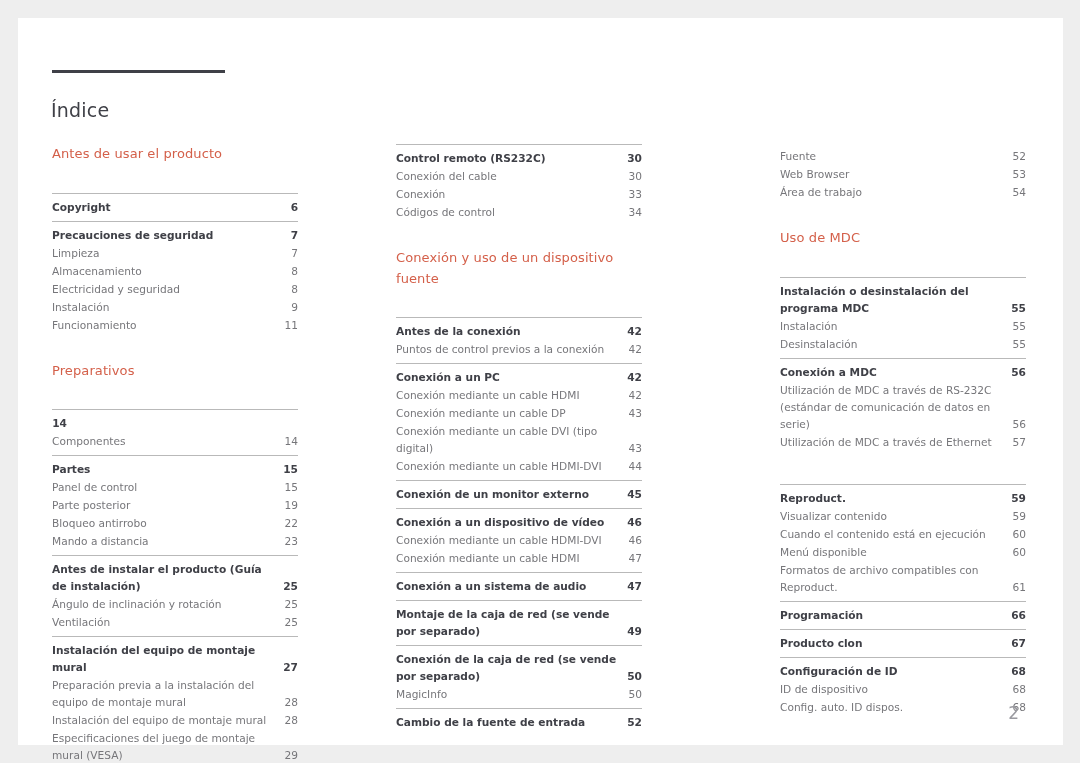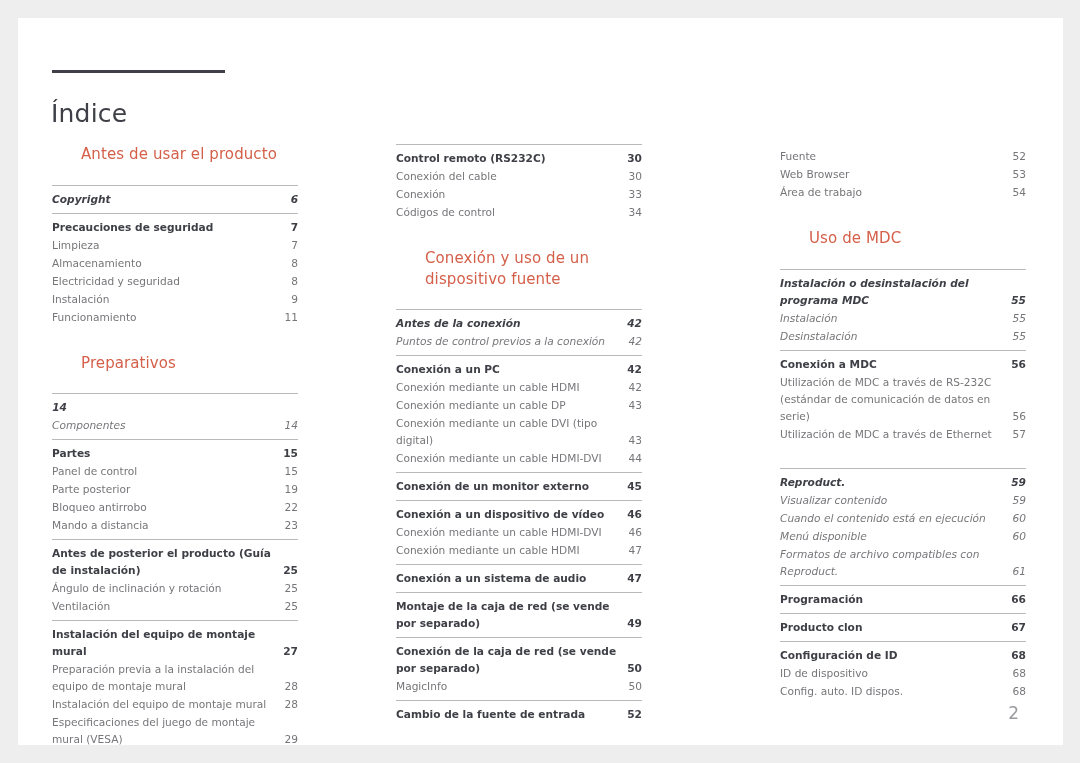--- a/index.html
+++ b/index.html
@@ -28,21 +28,21 @@
     left: 34px;
     top: 52px;
     width: 173px;
     height: 3px;
     background: #3f4047;
   }
   .page-title {
     position: absolute;
     left: 33px;
     top: 62px;
-    font-size: 25px;
+    font-size: 19px;
     font-weight: 400;
     color: #3f4047;
     letter-spacing: 0.2px;
     line-height: 34px;
   }
 
   
   .cols {
     position: absolute;
     left: 0;
@@ -54,39 +54,38 @@
     top: 0;
     width: 246px;
   }
   .col-1 { left: 34px; }
   .col-2 { left: 378px; }
   .col-3 { left: 762px; }
 
   
   .sec-head {
     color: #d4604a;
-    font-size: 15px;
+    font-size: 13px;
     font-weight: 400;
     line-height: 20.5px;
     letter-spacing: 0.1px;
-    margin-left: 29px;
   }
   .sec-head.pad-top { padding-top: 22px; }
 
   
   .group {
     border-top: 1px solid #b9b9b9;
     padding-top: 4px;
     padding-bottom: 5px;
   }
   .group.no-rule {
     border-top: none;
     padding-top: 3px;
   }
-  .group.head-gap { margin-top: 20px; font-style: italic; }
+  .group.head-gap { margin-top: 28px; }
 
   .row {
     display: flex;
     align-items: flex-end;
     justify-content: space-between;
     line-height: 17px;
     padding: 1px 0 0 0;
   }
   .row .label {
     font-size: 10.6px;
@@ -187,21 +186,21 @@
             <span class="label">Bloqueo antirrobo</span>
             <span class="pnum">22</span>
           </div>
           <div class="row">
             <span class="label">Mando a distancia</span>
             <span class="pnum">23</span>
           </div>
         </div>
         <div class="group">
           <div class="row major">
-            <span class="label">Antes de posterior el producto (Guía de instalación)</span>
+            <span class="label">Antes de instalar el producto (Guía de instalación)</span>
             <span class="pnum">25</span>
           </div>
           <div class="row">
             <span class="label">Ángulo de inclinación y rotación</span>
             <span class="pnum">25</span>
           </div>
           <div class="row">
             <span class="label">Ventilación</span>
             <span class="pnum">25</span>
           </div>

